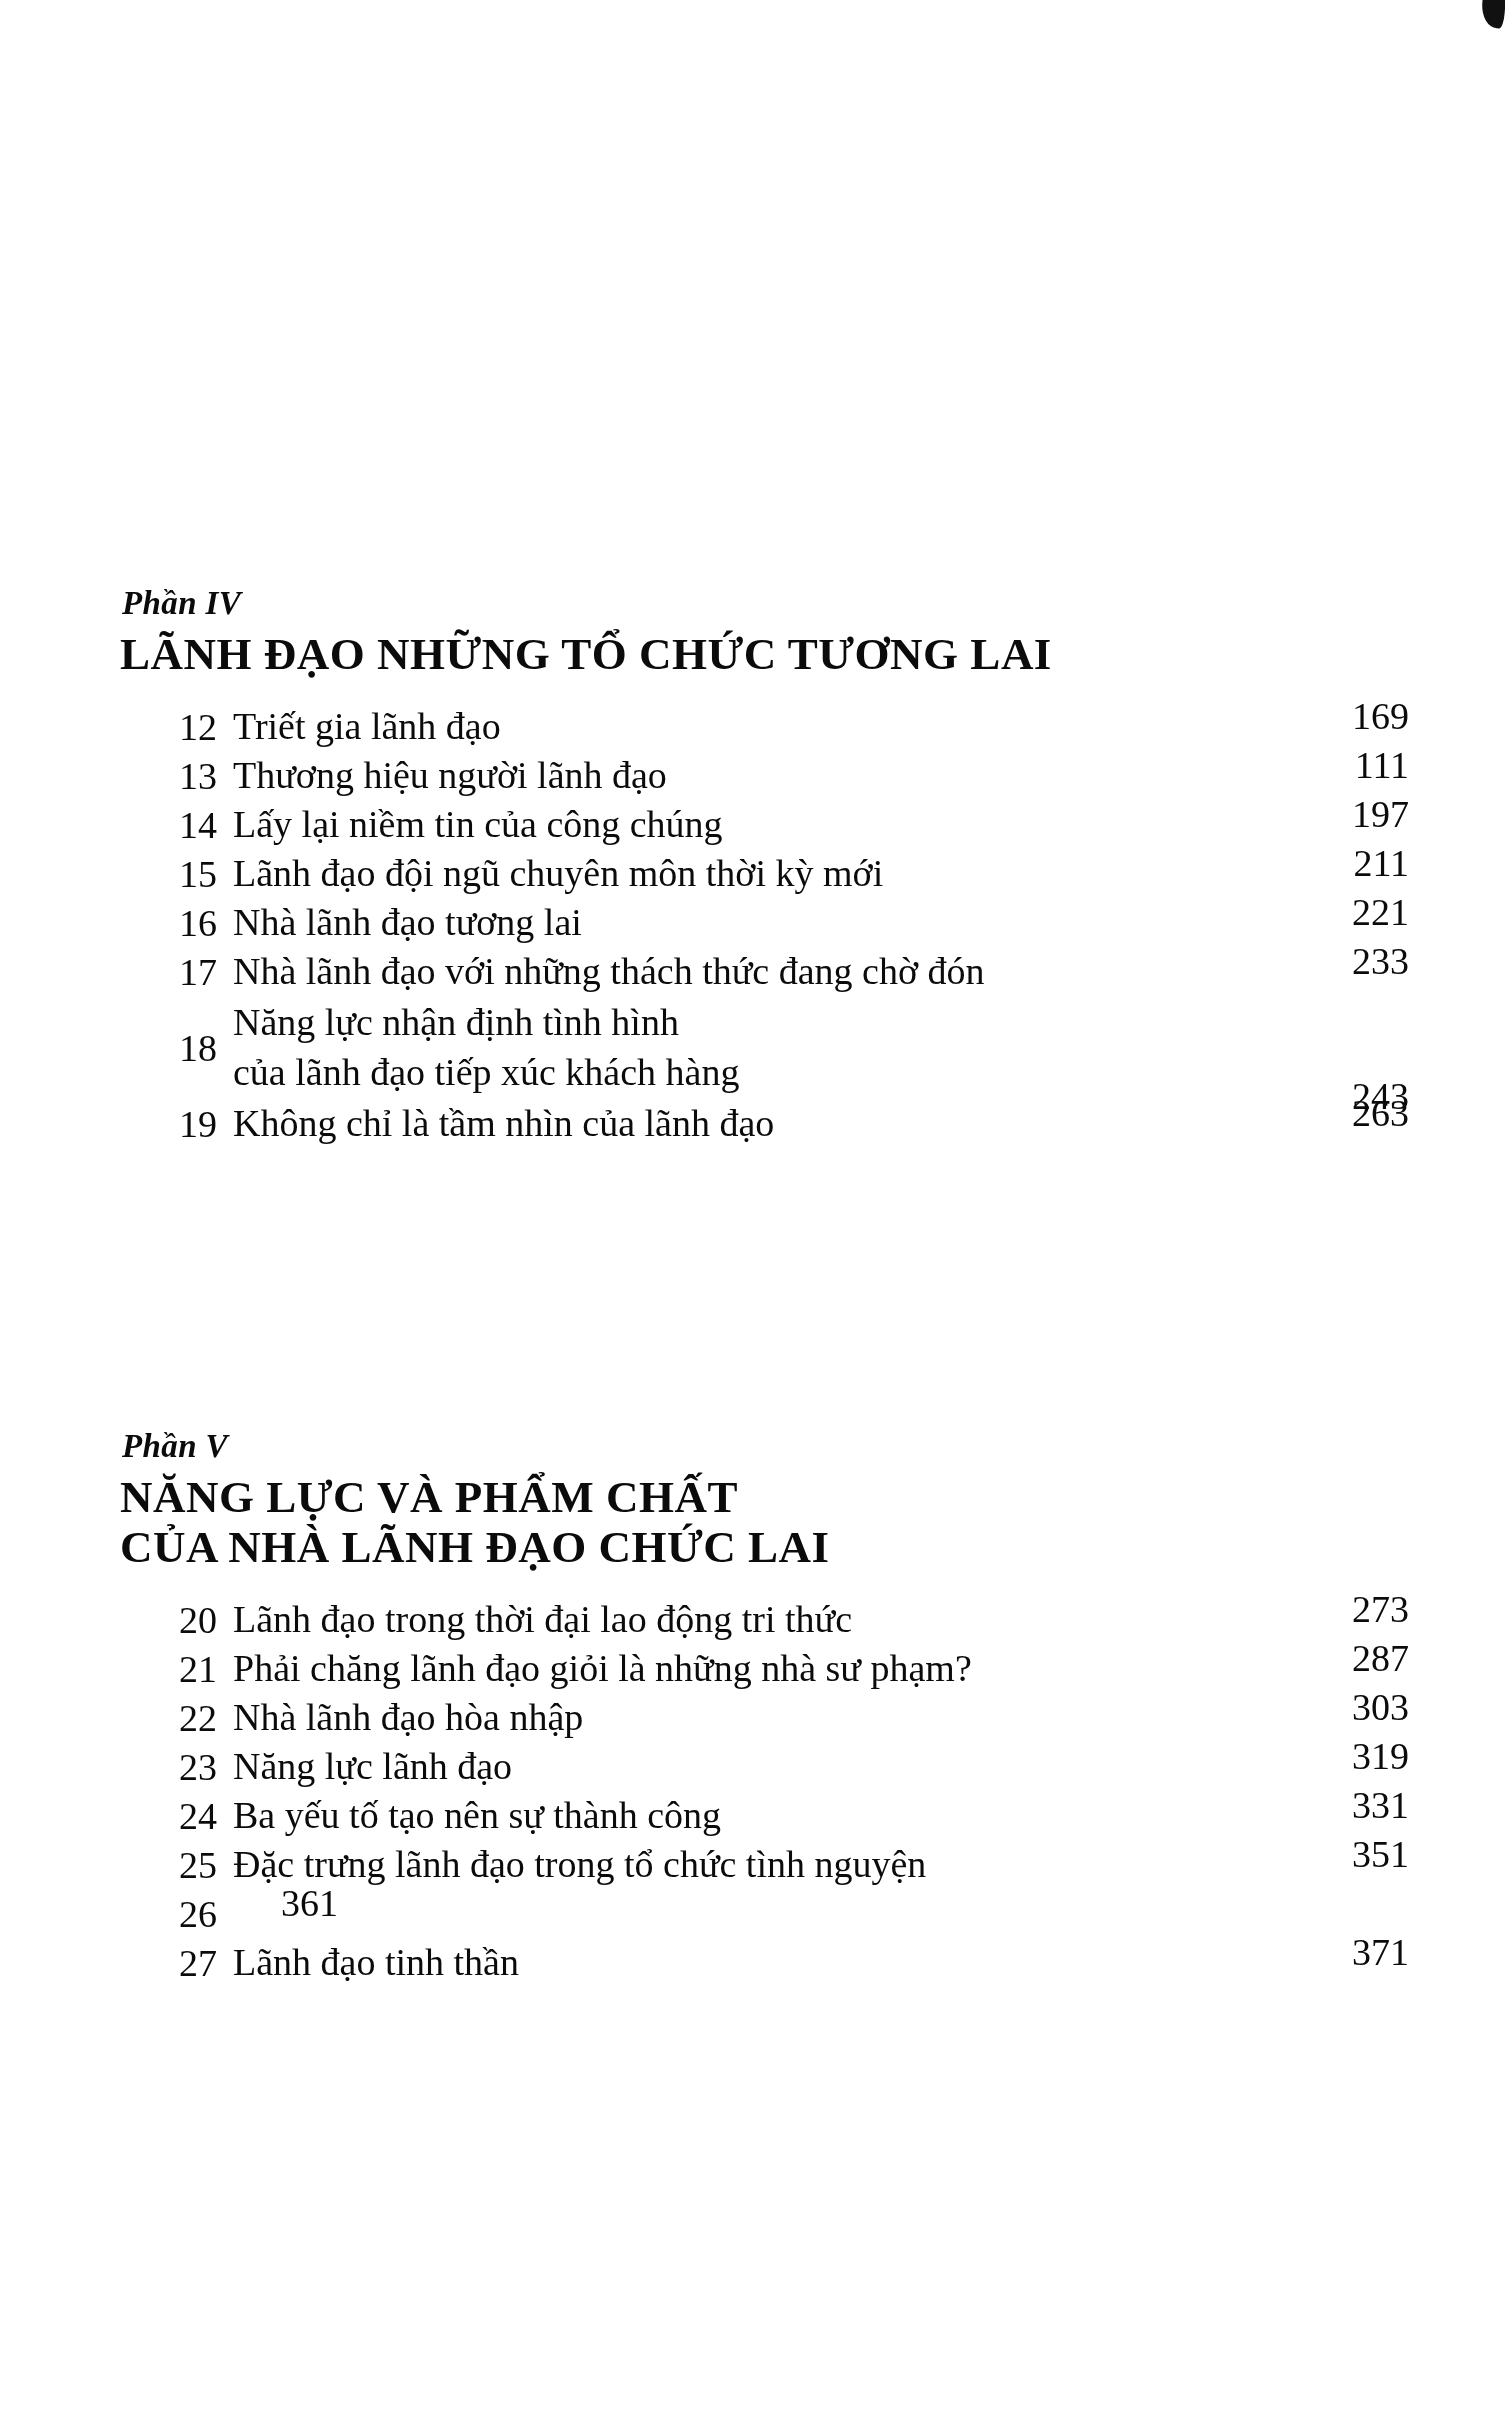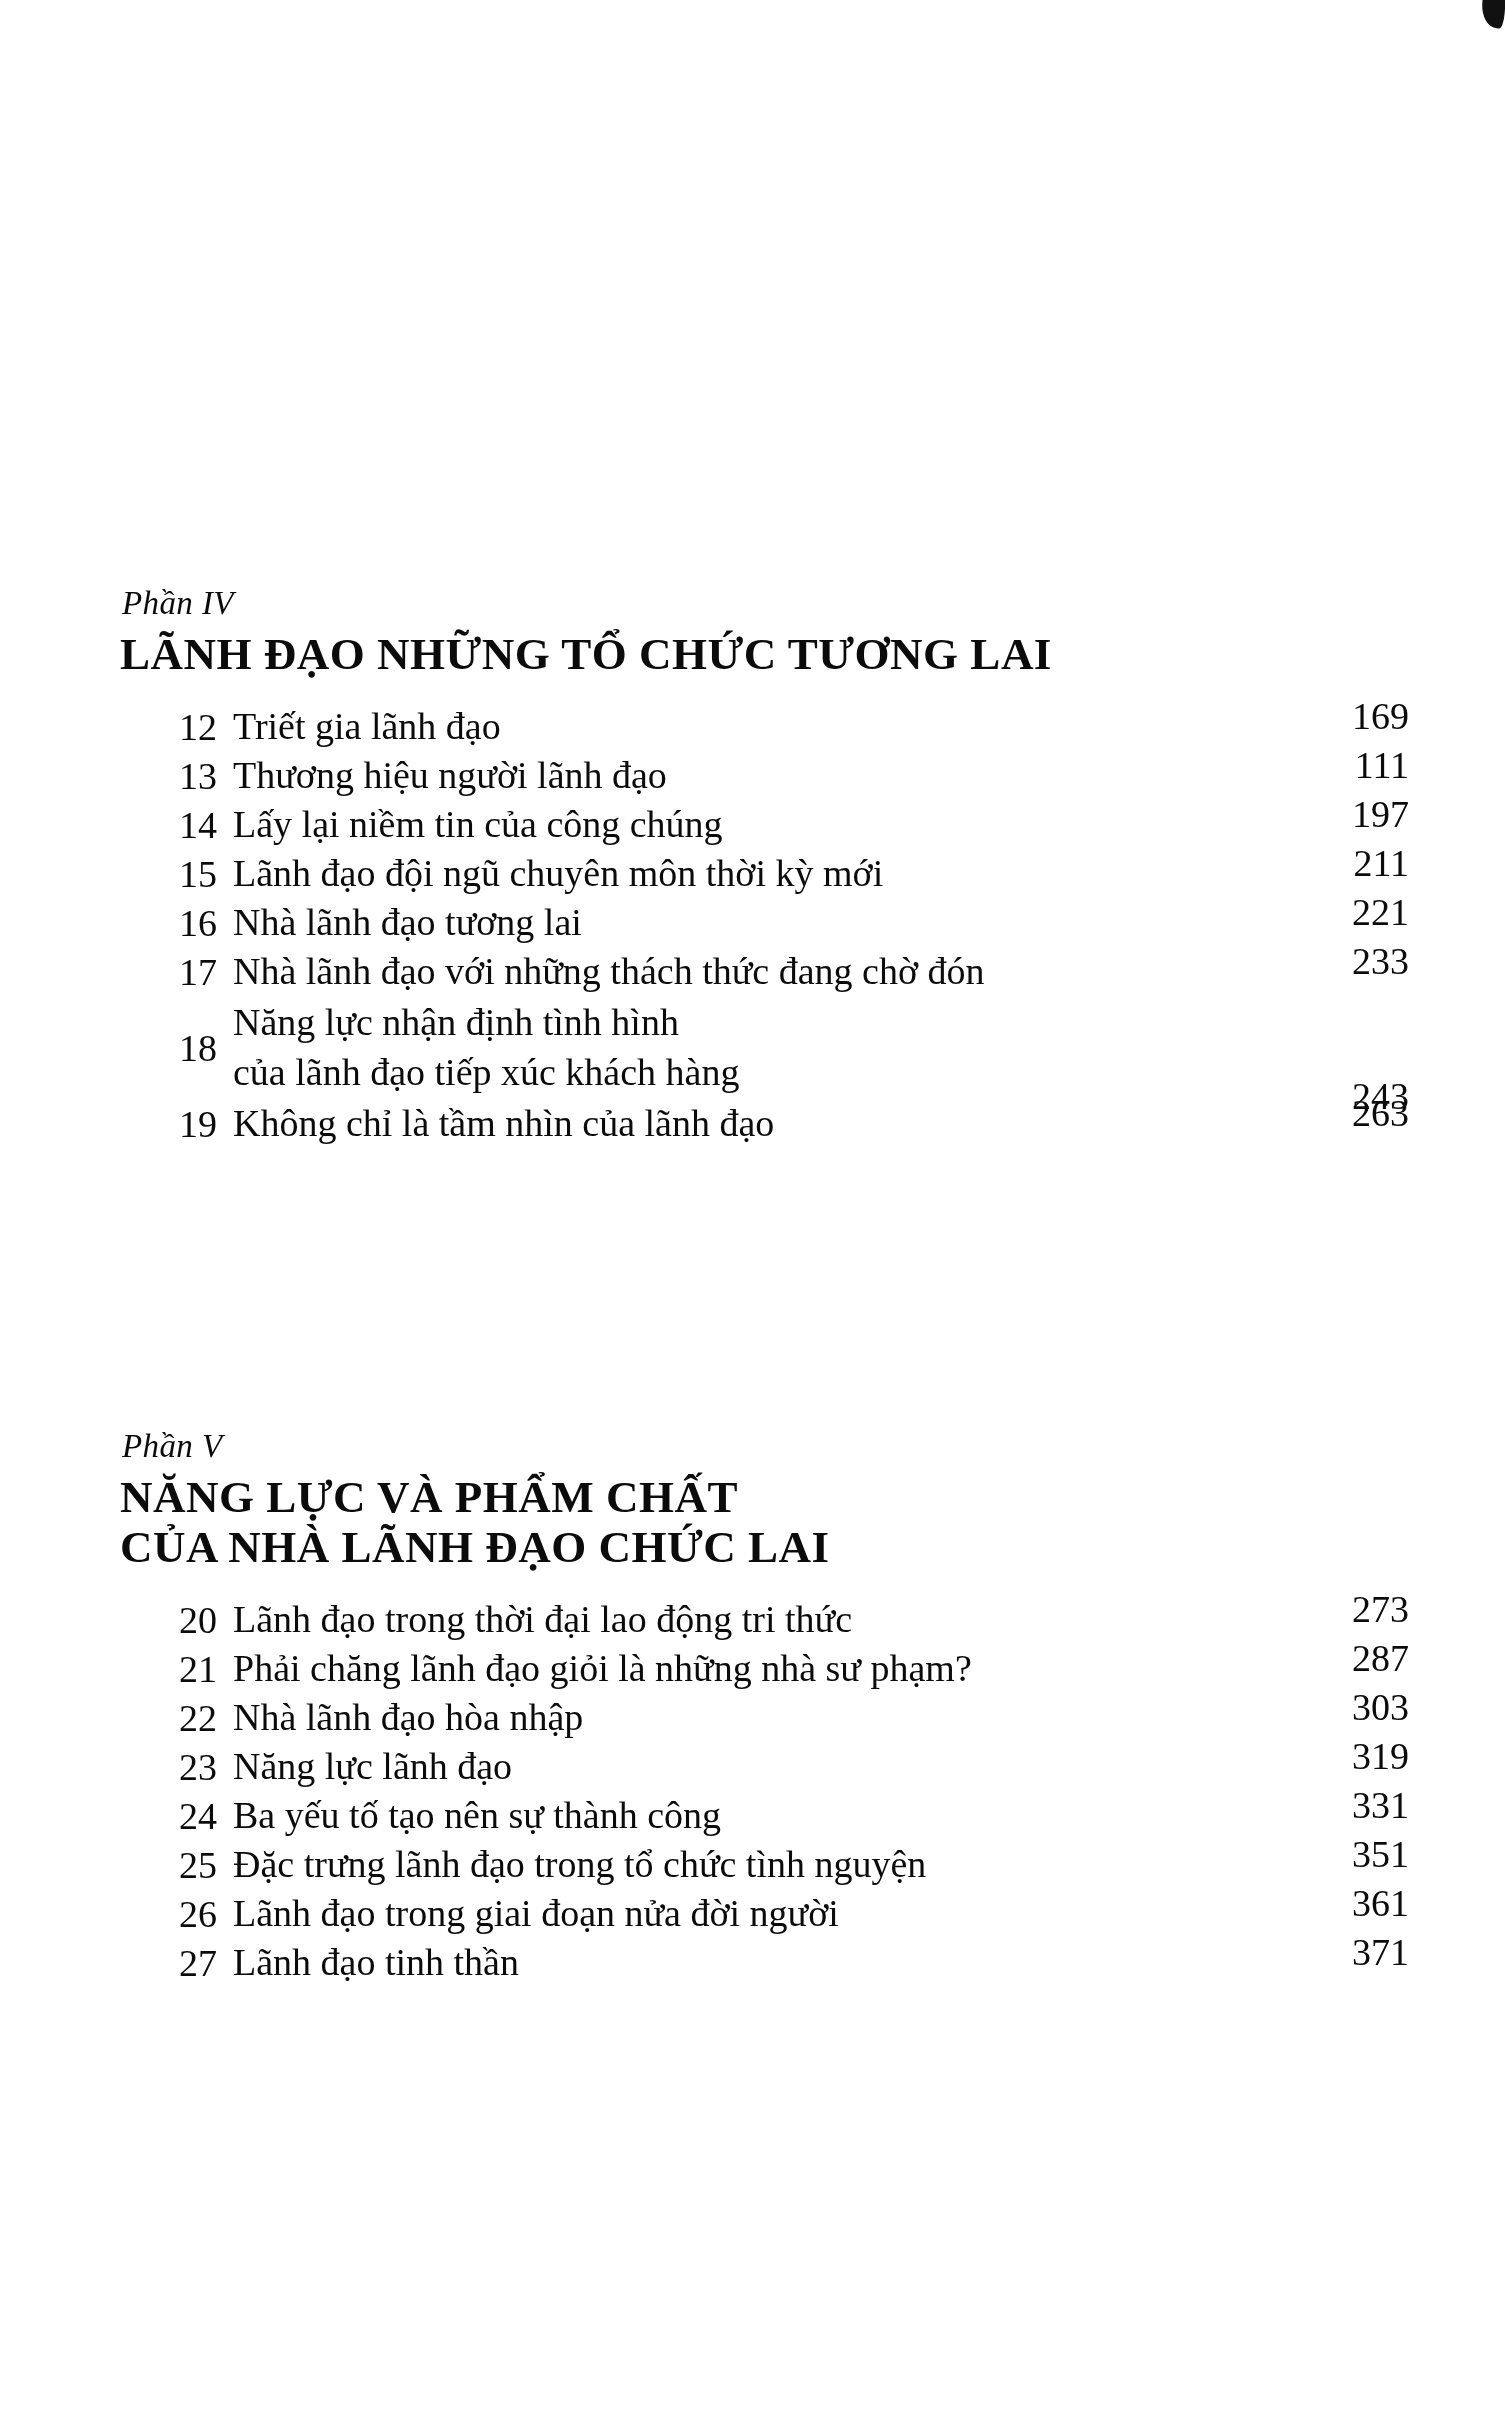--- a/index.html
+++ b/index.html
@@ -46,21 +46,21 @@
 
   
   .part-block { position: absolute; left: 0; width: 1505px; }
 
   #part-4 { top: 587px; }
   #part-5 { top: 1430px; }
 
   .part-kicker {
     margin-left: 122px;
     font-style: italic;
-    font-weight: 400;
+    font-weight: 700;
     font-size: 33px;
     letter-spacing: 0.4px;
     line-height: 1.0;
     white-space: nowrap;
   }
 
   .part-title {
     margin-left: 120px;
     font-weight: 700;
     font-size: 45px;
@@ -258,23 +258,20 @@
         <li class="toc-row">
           <span class="toc-num">25</span>
           <span class="toc-title">
             <span class="tline">Đặc trưng lãnh đạo trong tổ chức tình nguyện</span>
           </span>
           <span class="toc-page">351</span>
         </li>
 
         <li class="toc-row">
           <span class="toc-num">26</span>
-          <span class="toc-title">
-            <span class="tline">Lãnh đạo trong giai đoạn nửa đời người</span>
-          </span>
           <span class="toc-page">361</span>
         </li>
 
         <li class="toc-row">
           <span class="toc-num">27</span>
           <span class="toc-title">
             <span class="tline">Lãnh đạo tinh thần</span>
           </span>
           <span class="toc-page">371</span>
         </li>

